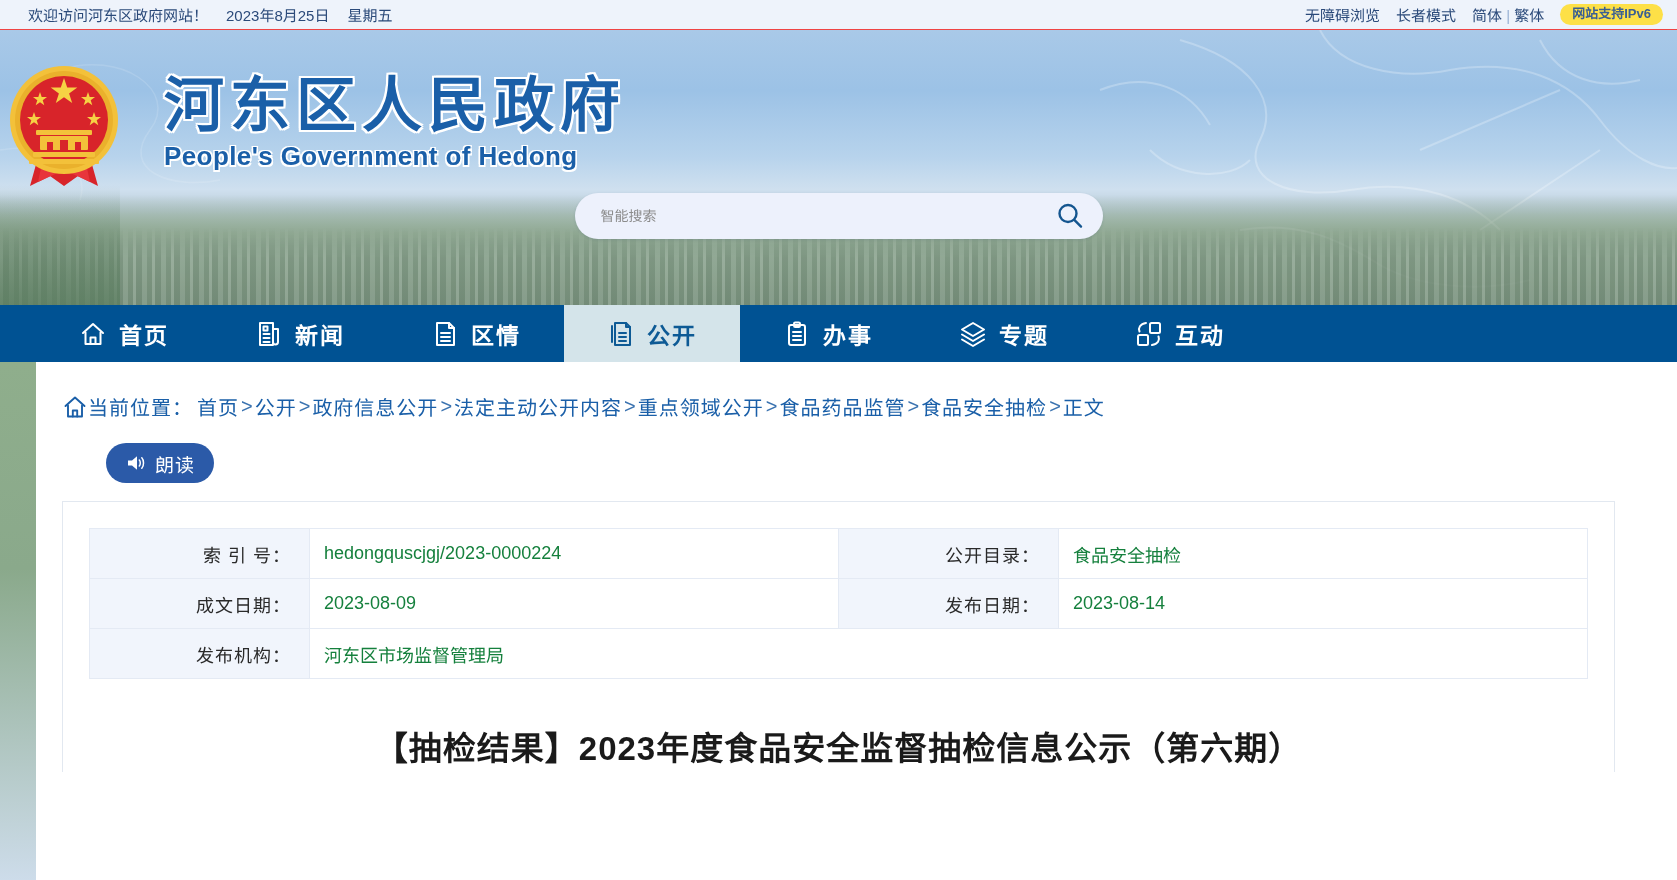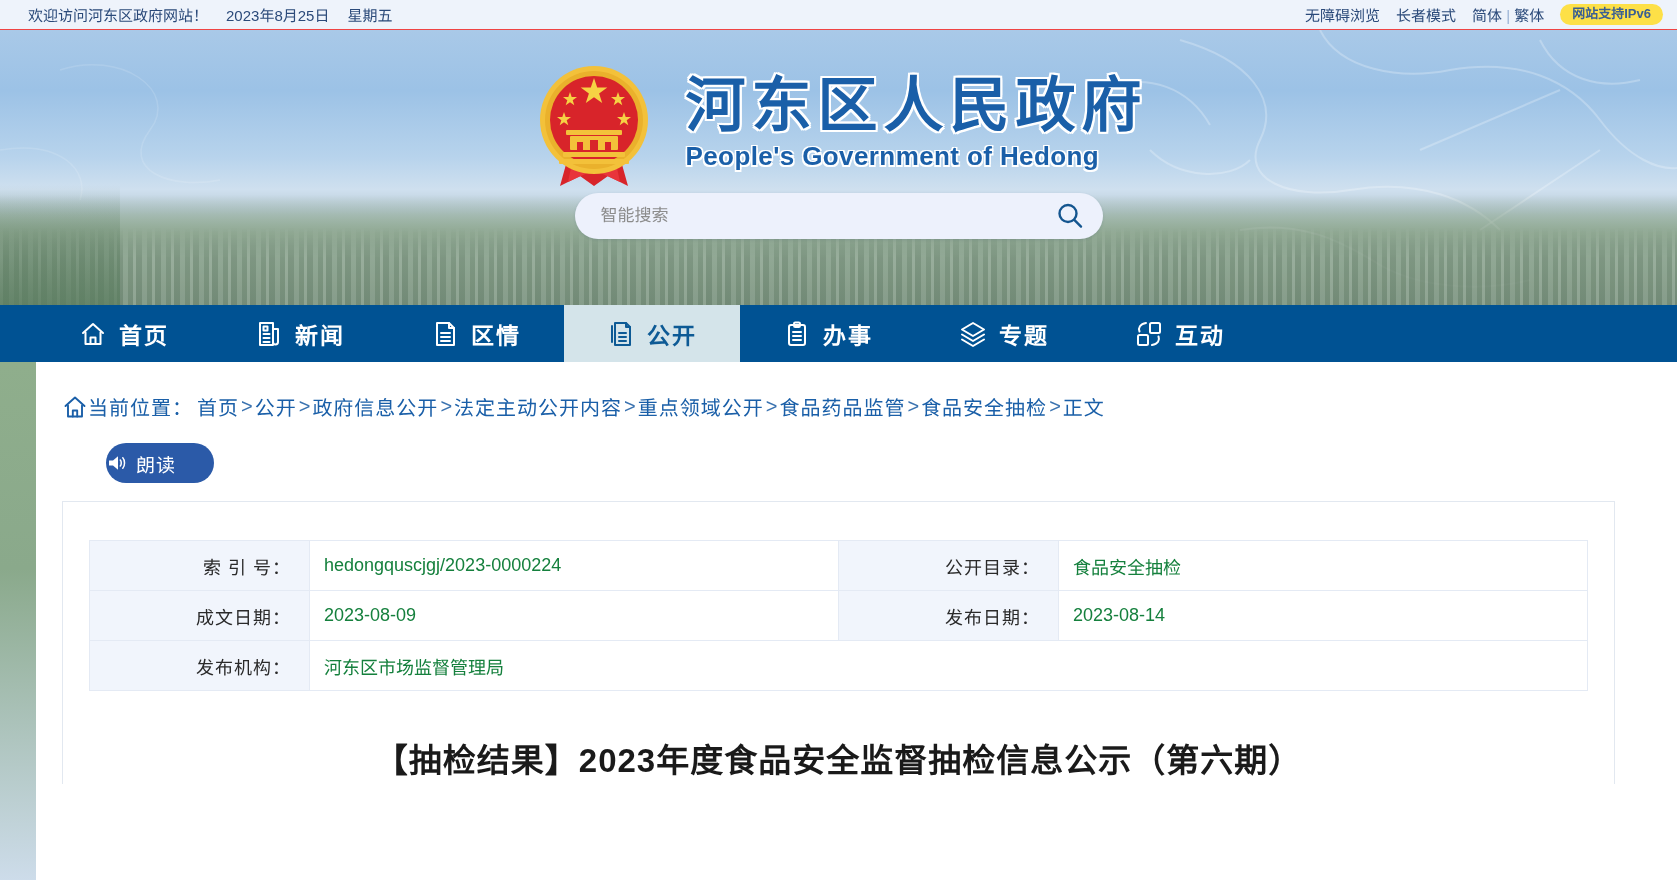--- a/index.html
+++ b/index.html
@@ -74,22 +74,21 @@
     position:absolute; left:0; bottom:0; width:120px; height:120px;
     background: linear-gradient(180deg, rgba(120,150,120,.0), rgba(90,125,95,.75));
   }
 
   .brand {
     position: absolute;
     top: 28px;
     left: 0; right: 0;
     display: flex;
     align-items: center;
-    justify-content: center;
-    gap: 28px;
+    gap: 36px;
   }
   .emblem { width: 128px; height: 128px; position: relative; }
   .brand-text { display: flex; flex-direction: column; }
   .brand-cn {
     font-size: 60px;
     font-weight: 700;
     letter-spacing: 6px;
     color: #1a5fa8;
     line-height: 1.1;
     text-shadow:
@@ -120,21 +119,21 @@
     display: flex;
     align-items: center;
     padding: 0 18px 0 26px;
     box-shadow: 0 1px 3px rgba(30,60,110,.12);
   }
   .searchbox input {
     flex: 1;
     border: none;
     outline: none;
     background: transparent;
-    font-size: 17px;
+    font-size: 14px;
     color: #333;
     font-family: "Liberation Sans", sans-serif;
   }
   .searchbox input::placeholder { color: #8c8c8c; }
   .search-icon { width: 30px; height: 30px; flex: none; }
 
   
   .mainnav {
     height: 57px;
     background: #005293;
@@ -194,21 +193,21 @@
   .read-btn {
     margin-top: 22px;
     margin-left: 44px;
     width: 108px;
     height: 40px;
     background: #2b5aa8;
     color: #fff;
     border-radius: 20px;
     display: inline-flex;
     align-items: center;
-    justify-content: flex-start;
+    justify-content: center;
     gap: 8px;
     font-size: 19px;
     letter-spacing: 1px;
     border: none;
     cursor: pointer;
     font-family: "Liberation Sans", sans-serif;
   }
   .read-btn .spk-ico { width: 22px; height: 20px; flex: none; }
 
   .card {
@@ -217,21 +216,20 @@
     border-bottom: none;
     background: #fff;
     padding: 26px 26px 0;
   }
 
   table.meta {
     width: 100%;
     border-collapse: collapse;
     font-size: 18px;
     table-layout: fixed;
-    margin-top: 12px;
   }
   table.meta td {
     border: 1px solid #e4eaf4;
     height: 50px;
     padding: 0 14px;
     color: #15803d;
     vertical-align: middle;
   }
   table.meta td.k {
     background: #f1f5fc;

